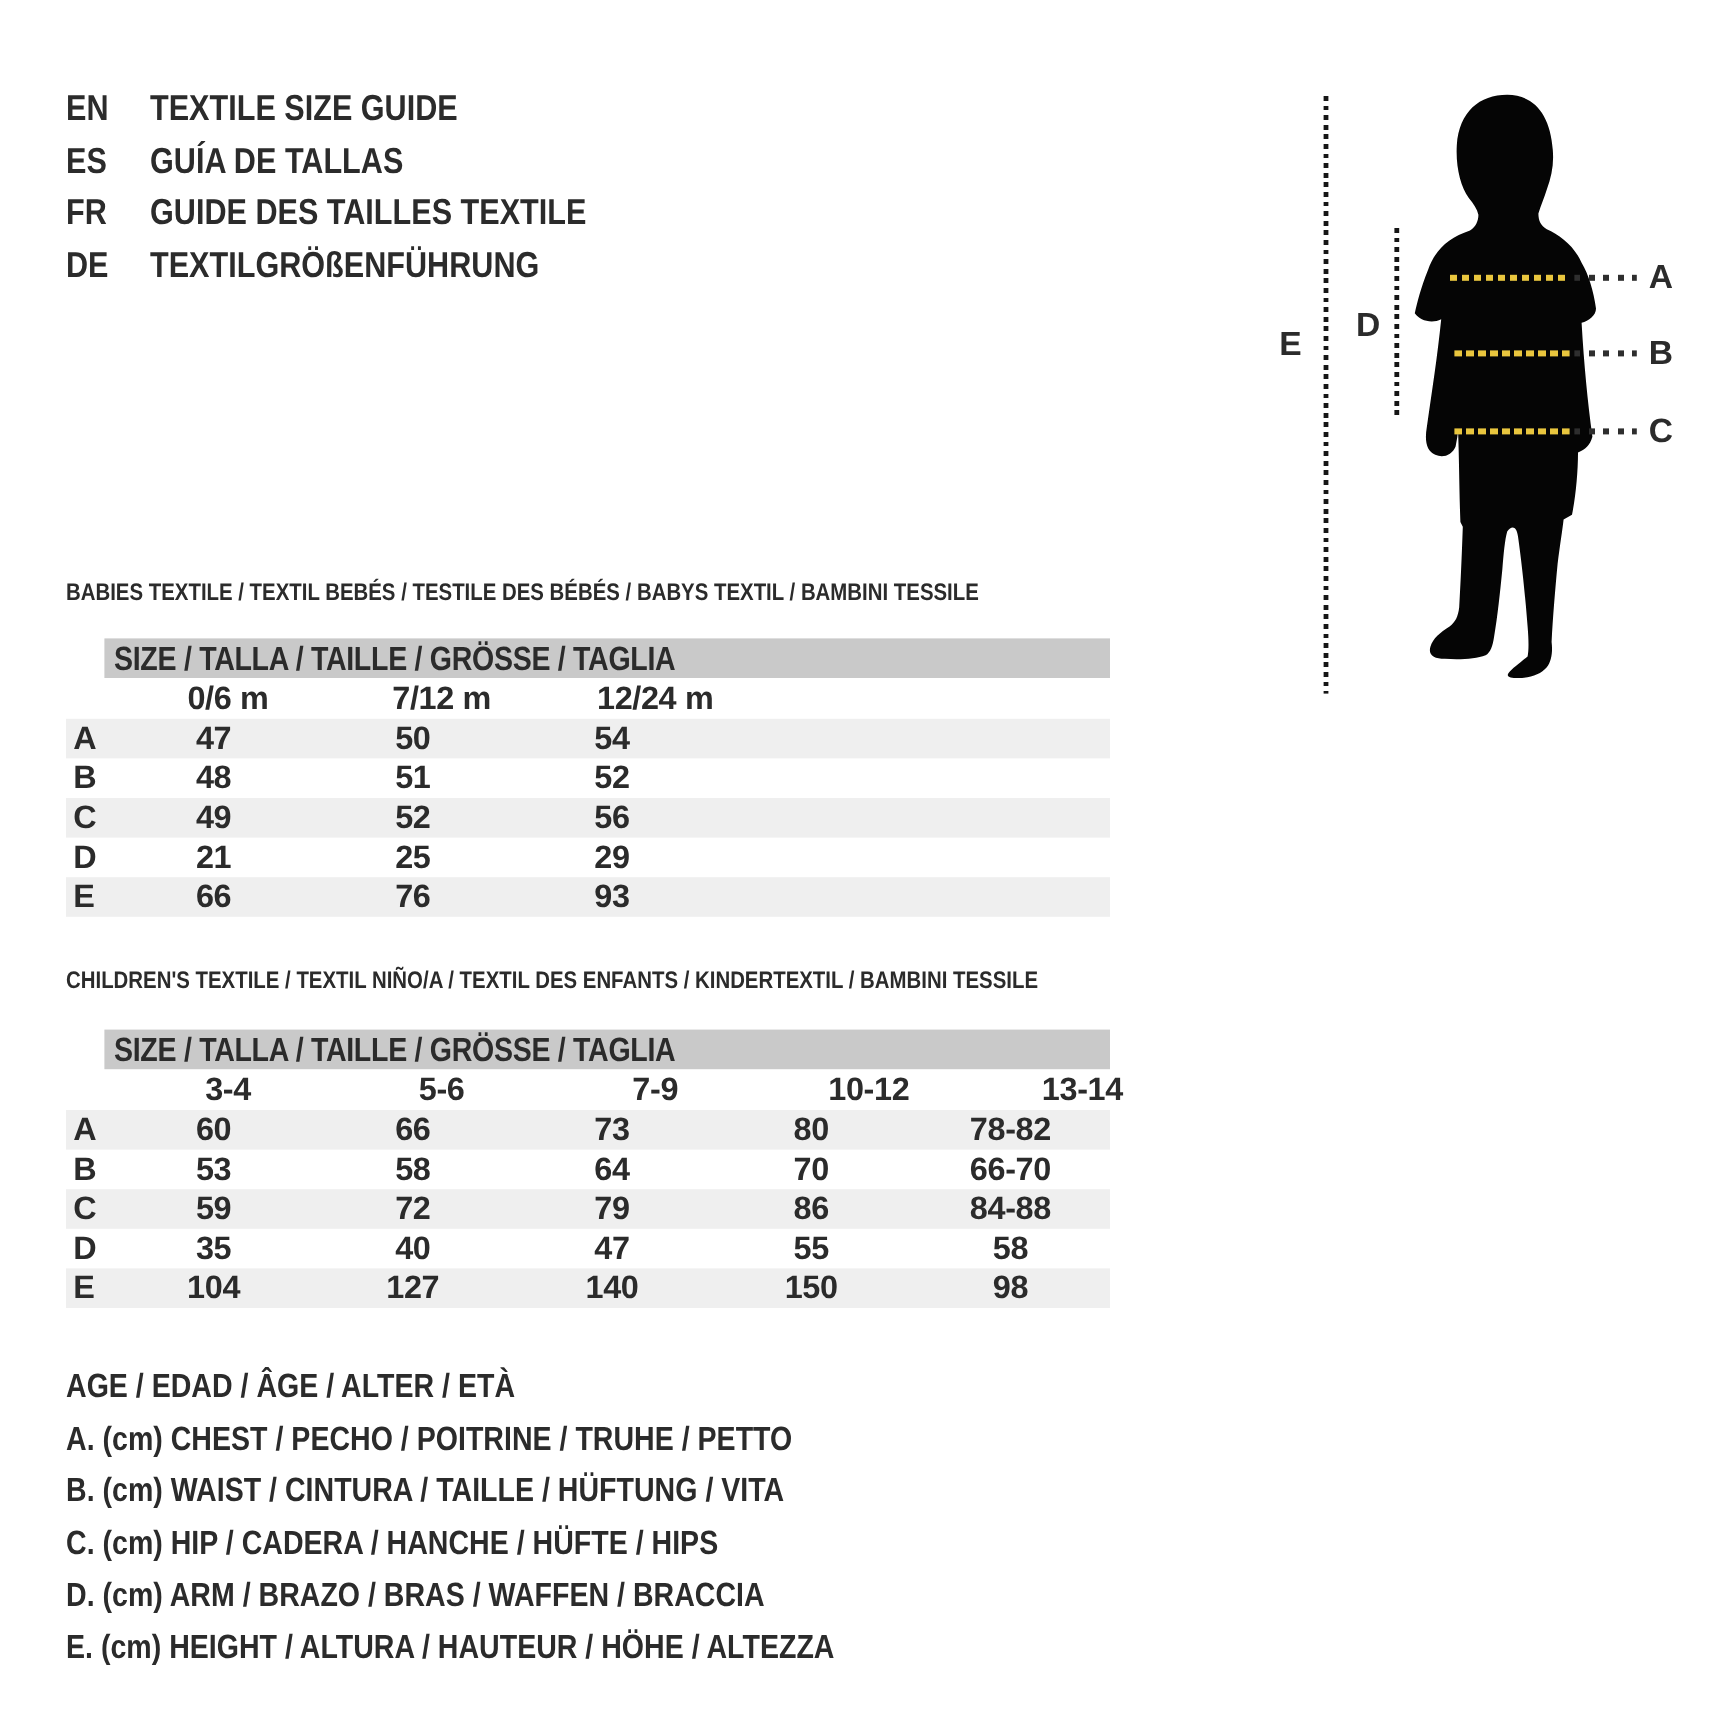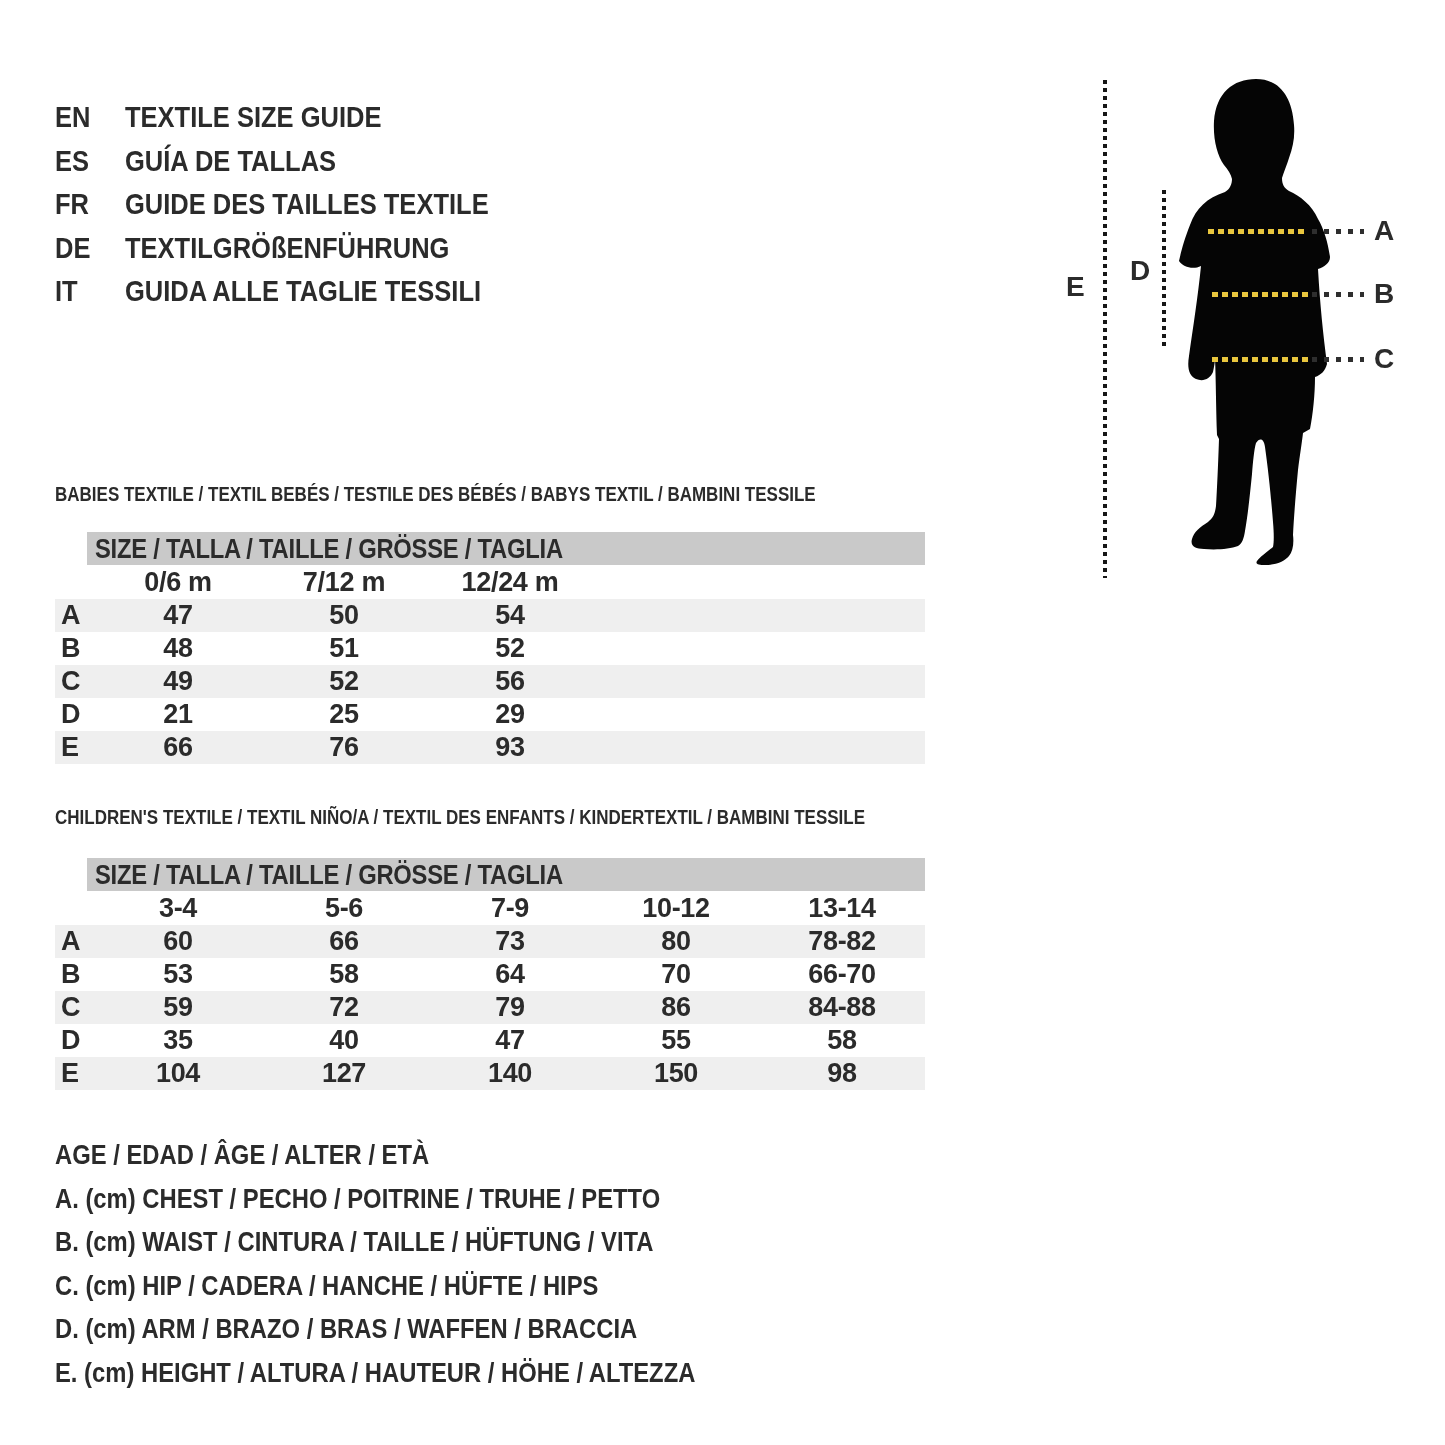--- a/index.html
+++ b/index.html
@@ -2,38 +2,38 @@
 <html style="--text: #2b2b2b; --table-header-bg: #c9c9c9; --row-stripe-bg: #efefef; --dash-on-body: #e9c63e; --dash-off-body: #2e2e2e; --silhouette: #050505;"><head>
 <meta charset="utf-8">
 <style>
   html,body{margin:0;padding:0;background:#fff;}
   .page{position:relative;width:1445px;height:1445px;background:#fff;overflow:hidden;
         font-family:"Liberation Sans","DejaVu Sans",sans-serif;color:var(--text,#2b2b2b);}
 
   .cond{display:inline-block;transform:scaleX(.85);transform-origin:0 50%;white-space:nowrap;}
 
   
-  .lang-block{position:absolute;left:55px;top:69px;margin-top:26px;}
+  .lang-block{position:absolute;left:55px;top:69px;}
   .lang-row{height:43.5px;line-height:43.5px;font-size:30px;font-weight:700;white-space:nowrap;}
   .lang-code{display:inline-block;width:70px;vertical-align:top;}
   .lang-title{vertical-align:top;}
 
   
   .section-title{position:absolute;left:55px;font-size:20px;font-weight:700;line-height:32px;}
   .babies-title{top:478px;}
   .children-title{top:801px;}
 
   
   .table{position:absolute;left:55px;width:870px;font-size:27px;font-weight:700;letter-spacing:-.3px;}
   .babies{top:532px;}
   .children{top:858px;}
   .thbar{height:33px;background:var(--table-header-bg,#c9c9c9);display:flex;align-items:center;
          padding-left:8px;font-size:28px;box-sizing:border-box;margin-left:32px;}
   .trow{display:grid;grid-template-columns:40px repeat(var(--n,3),166px) 1fr;height:33px;align-items:center;}
-  .thead{height:34px;}
+  .thead{height:34px;gap:12px;}
   .stripe{background:var(--row-stripe-bg,#efefef);}
   .cell.lab{padding-left:6px;text-align:left;}
   .cell.val{text-align:center;}
 
   
   .legend{position:absolute;left:55px;top:1133px;}
   .legend-line{height:43.5px;line-height:43.5px;font-size:28px;font-weight:700;
                transform:scaleX(.85);transform-origin:0 50%;white-space:nowrap;}
 
   
@@ -61,21 +61,20 @@
 </head>
 <body>
 
 <div class="page">
 
   <div class="lang-block">
       <div class="lang-row"><span class="lang-code cond">EN</span><span class="lang-title cond">TEXTILE SIZE GUIDE</span></div>
       <div class="lang-row"><span class="lang-code cond">ES</span><span class="lang-title cond">GUÍA DE TALLAS</span></div>
       <div class="lang-row"><span class="lang-code cond">FR</span><span class="lang-title cond">GUIDE DES TAILLES TEXTILE</span></div>
       <div class="lang-row"><span class="lang-code cond">DE</span><span class="lang-title cond">TEXTILGRÖßENFÜHRUNG</span></div>
-      <div class="lang-row"><span class="lang-code cond">IT</span><span class="lang-title cond">GUIDA ALLE TAGLIE TESSILI</span></div>
     </div>
 
   <div>
     <div class="vline e-line"></div>
     <div class="vline d-line"></div>
     <div class="mlabel e-label">E</div>
     <div class="mlabel d-label">D</div>
 
     <svg class="silhouette" viewBox="0 0 176 490" xmlns="http://www.w3.org/2000/svg">
       <path d="M84 3 C61 3 44 17 42 45 C41 63 45 79 52 89 C56 94 59 98 60 103 C60 108 58 113 53 116

